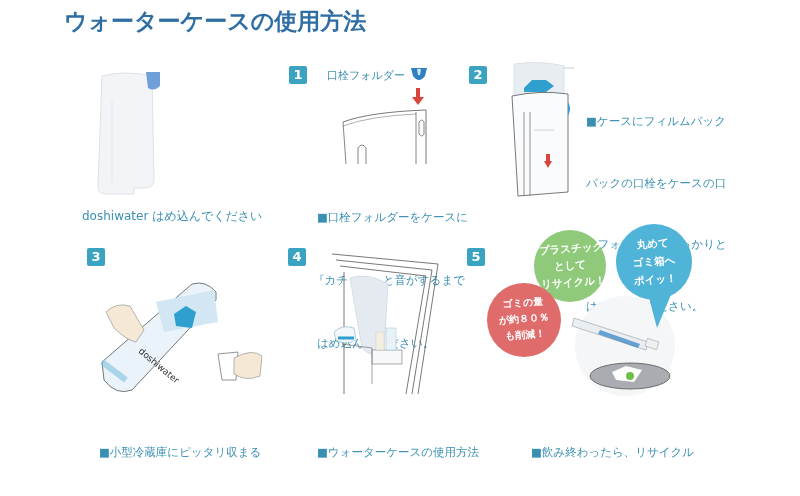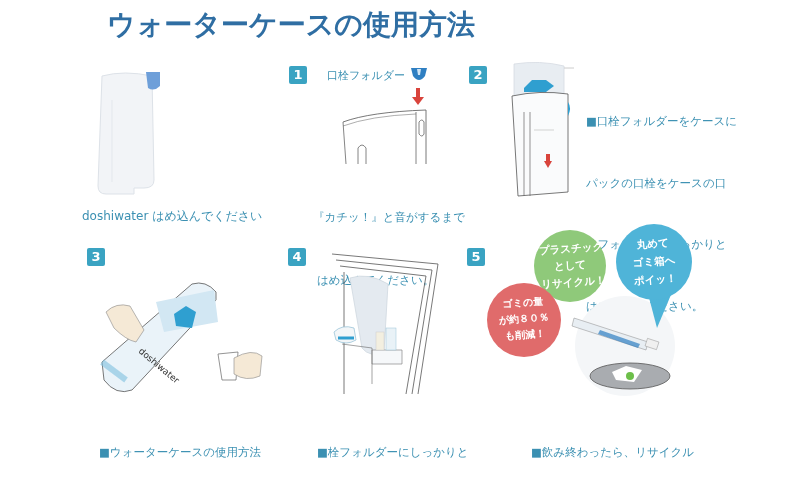--- a/index.html
+++ b/index.html
@@ -1,20 +1,20 @@
 <!DOCTYPE html>
 <html><head>
 <meta charset="utf-8">
 <style>
   * { box-sizing: border-box; margin: 0; padding: 0; }
   html, body { width: 800px; height: 496px; background: #ffffff; overflow: hidden; }
   body { position: relative; font-family: "DejaVu Sans", "Liberation Sans", sans-serif; color: #3a8fb0; }
   .title {
     position: absolute; left: 64px; top: 6px;
-    font-size: 28px; font-weight: bold; color: #2f6ea3; letter-spacing: 0px; margin-left: 43px;
+    font-size: 23px; font-weight: bold; color: #2f6ea3; letter-spacing: 0px;
   }
   .badge {
     position: absolute; width: 18px; height: 18px;
     background: #3aa3c2; color: #fff; font-weight: bold; font-size: 13px;
     line-height: 18px; text-align: center; border-radius: 2px;
   }
   .text {
     position: absolute; font-size: 11.5px; line-height: 21px; color: #3b90b2; white-space: pre;
   }
   .caption { position: absolute; font-size: 12px; color: #3b90b2; }
@@ -48,77 +48,78 @@
 </svg>
 <svg style="left:340px;top:108px;" width="90" height="56" viewBox="0 0 90 56">
   <path d="M3 14 Q30 4 86 2 L86 56" fill="none" stroke="#555" stroke-width="0.8"></path>
   <path d="M3 18 Q30 8 76 6" fill="none" stroke="#777" stroke-width="0.6"></path>
   <path d="M3 14 L6 56" fill="none" stroke="#666" stroke-width="0.8"></path>
   <path d="M76 4 L76 56" fill="none" stroke="#666" stroke-width="0.8"></path>
   <path d="M79 14 Q82 10 84 14 L84 26 Q82 30 79 26 Z" fill="none" stroke="#666" stroke-width="0.8"></path>
   <path d="M18 56 L18 40 Q22 34 26 40 L26 56" fill="none" stroke="#666" stroke-width="0.8"></path>
 </svg>
 <div class="text" style="left:317px;top:165px;">
+  <div>■口栓フォルダーをケースに</div>
   <div style="margin-left:-4px;">『カチッ！』と音がするまで</div>
   <div>はめ込んでください。</div>
 </div>
 
 <div class="badge" style="left:469px;top:66px;">2</div>
 <svg style="left:510px;top:62px;" width="70" height="138" viewBox="0 0 70 138">
   <path d="M4 2 Q30 -2 54 4 L54 36 L4 36 Z" fill="#e8edf2" stroke="#d5dbe2" stroke-width="0.8"></path>
   <path d="M54 6 L64 6" stroke="#ccc" stroke-width="1"></path>
   <path d="M14 26 L22 18 L36 18 L44 24 L36 30 L14 30 Z" fill="#2f9fd0"></path>
   <path d="M2 34 Q30 28 58 32 L58 130 L8 134 Z" fill="#fafbfc" stroke="#555" stroke-width="0.8"></path>
   <path d="M14 50 L14 134 M20 50 L20 134" stroke="#666" stroke-width="0.7"></path>
   <path d="M24 68 L44 68" stroke="#aaa" stroke-width="0.5"></path>
   <rect x="36" y="92" width="4" height="8" fill="#d9443c"></rect>
   <path d="M34 99 L42 99 L38 106 Z" fill="#d9443c"></path>
   <path d="M58 40 Q62 46 58 54" fill="#2f9fd0"></path>
 </svg>
 <div class="text" style="left:586px;top:70px;line-height:20.5px;">
-  <div>■口栓フォルダーをケースに</div>
+  <div>■ケースにフィルムパック</div>
   <div>パックの口栓をケースの口</div>
   <div>栓フォルダーにしっかりと</div>
   <div>はめ込んでください。</div>
 </div>
 
 <div class="badge" style="left:87px;top:248px;">3</div>
 <svg style="left:96px;top:272px;" width="170" height="120" viewBox="0 0 170 120">
   <path d="M6 90 L96 12 Q110 8 120 20 L120 28 L36 118 Q20 124 8 108 Z" fill="#eaf3f9" stroke="#555" stroke-width="0.8"></path>
   <path d="M60 30 L118 18 L122 50 L68 60 Z" fill="#d2e7f3"></path>
   <path d="M78 42 L90 34 L100 40 L96 56 L80 54 Z" fill="#2f9fd0"></path>
   <path d="M6 90 L30 108" stroke="#7fc1e0" stroke-width="6" opacity="0.6"></path>
   <path d="M10 40 Q20 30 34 34 L48 58 L40 70 Q30 68 18 56 Z" fill="#f5e9d6" stroke="#888" stroke-width="0.6"></path>
   <text x="42" y="80" font-size="9" fill="#333" transform="rotate(40 42 80)">doshiwater</text>
   <path d="M122 82 L142 80 L140 108 L126 108 Z" fill="#fff" stroke="#666" stroke-width="0.7"></path>
   <path d="M138 86 Q156 76 166 84 L164 104 Q150 110 138 102 Z" fill="#f5e9d6" stroke="#888" stroke-width="0.6"></path>
 </svg>
 <div class="text" style="left:99px;top:400px;">
-  <div>■ウォーターケースの使用方法</div>
+  <div>■小型冷蔵庫にピッタリ収まる</div>
   
   
   
 </div>
 
 <div class="badge" style="left:288px;top:248px;">4</div>
 <svg style="left:328px;top:254px;" width="120" height="140" viewBox="0 0 120 140">
   <path d="M4 0 L110 10 L90 140" fill="none" stroke="#555" stroke-width="0.8"></path>
   <path d="M8 6 L104 16 L84 140" fill="none" stroke="#555" stroke-width="0.8"></path>
   <path d="M12 12 L98 22 L78 140" fill="none" stroke="#555" stroke-width="0.8"></path>
   <path d="M16 18 L16 140" fill="none" stroke="#555" stroke-width="0.8"></path>
   <path d="M22 24 Q40 18 60 30 L56 98 Q42 104 34 94 Z" fill="#e4eaf0" stroke="#cfd8e0" stroke-width="0.8"></path>
   <path d="M6 78 Q14 70 26 74 L28 86 Q18 92 8 86 Z" fill="#f3f6f8" stroke="#9ac4d8" stroke-width="0.8"></path>
   <path d="M10 84 L26 84" stroke="#2f9fd0" stroke-width="3"></path>
   <path d="M44 96 L74 96 L74 110 L44 110 Z" fill="#f6f8fa" stroke="#888" stroke-width="0.7"></path>
   <rect x="48" y="78" width="8" height="18" fill="#f3efe0" stroke="#ccc" stroke-width="0.5"></rect>
   <rect x="58" y="74" width="10" height="22" fill="#e9f2f7" stroke="#9ac4d8" stroke-width="0.5"></rect>
   <path d="M14 90 L44 94 L44 130" fill="none" stroke="#666" stroke-width="0.6"></path>
 </svg>
 <div class="text" style="left:317px;top:400px;">
-  <div>■栓フォルダーにしっかりと</div>
+  <div>■ウォーターケースの使用方法</div>
   
   
 </div>
 
 <div class="badge" style="left:467px;top:248px;">5</div>
 <svg style="left:560px;top:296px;" width="130" height="100" viewBox="0 0 130 100">
   <circle cx="65" cy="50" r="50" fill="#f4f6f8"></circle>
   <ellipse cx="70" cy="80" rx="40" ry="13" fill="#a9acb0" stroke="#555" stroke-width="0.8"></ellipse>
   <path d="M52 76 L66 70 L82 74 L74 86 L56 84 Z" fill="#fff"></path>
   <circle cx="70" cy="80" r="4" fill="#6dbf4a"></circle>

